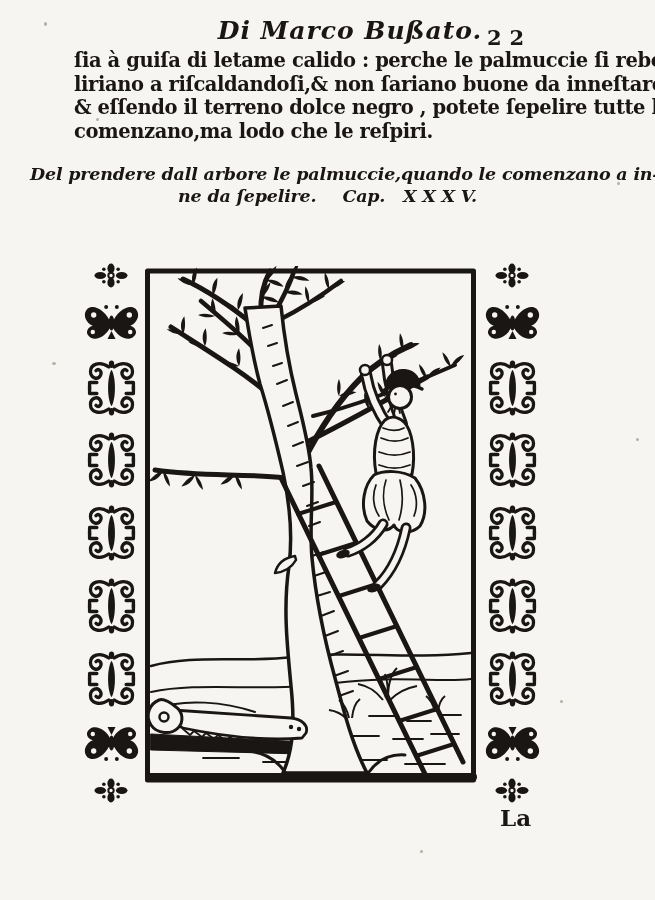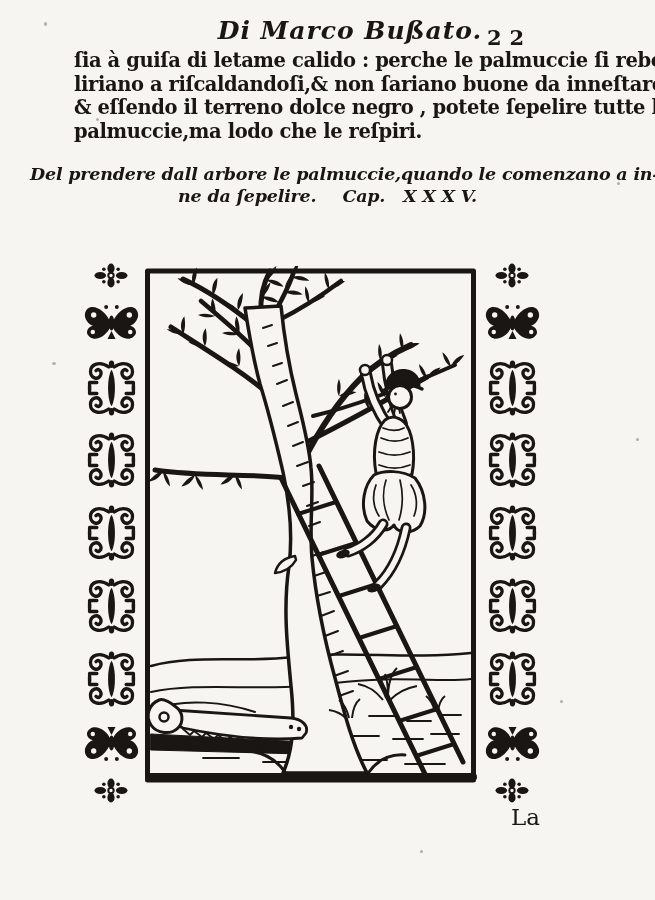--- a/index.html
+++ b/index.html
@@ -57,21 +57,21 @@
   .orn-fleuron-butterfly svg{width:57px;height:44px;}
   .orn-arabesque svg{width:53px;height:60px;}
   .orn:nth-last-child(2) svg{transform:scaleY(-1);} 
 
   
   .woodcut{position:absolute;left:143px;top:266px;width:335px;height:520px;}
 
   
   .catchword{
     position:absolute;left:500px;top:804px;
-    font-weight:400;font-size:23px;margin-left:11px;
+    font-weight:700;font-size:23px;
   }
 
   
   .speck{position:absolute;border-radius:50%;background:#7d776a;opacity:.55;}
   .s1{left:44px;top:22px;width:3px;height:4px;}
   .s2{left:96px;top:118px;width:3px;height:3px;}
   .s3{left:52px;top:362px;width:4px;height:3px;}
   .s4{left:617px;top:182px;width:3px;height:3px;}
   .s5{left:636px;top:438px;width:3px;height:3px;}
   .s6{left:560px;top:700px;width:3px;height:3px;}
@@ -85,21 +85,21 @@
 
   <header class="running-head">
     <span class="head-title">Di Marco Bußato.</span>
     <span class="page-number">22</span>
   </header>
 
   <div class="body-text">
     <div>ſia à guiſa di letame calido : perche le palmuccie ſi rebol-</div>
     <div>liriano a riſcaldandoſi,&amp; non ſariano buone da inneſtare,</div>
     <div>&amp; eſſendo il terreno dolce negro , potete ſepelire tutte le</div>
-    <div>palmuccie,ma lodo che le reſpiri.</div>
+    <div>comenzano,ma lodo che le reſpiri.</div>
   </div>
 
   <div class="chapter-heading">
     <div>Del prendere dall arbore le palmuccie,quando le comenzano a in-</div>
     <div>
       <span>ne da ſepelire.</span><span class="cap-label">Cap.   X X X V.</span>
     </div>
   </div>
 
   <div class="orn-col left">

